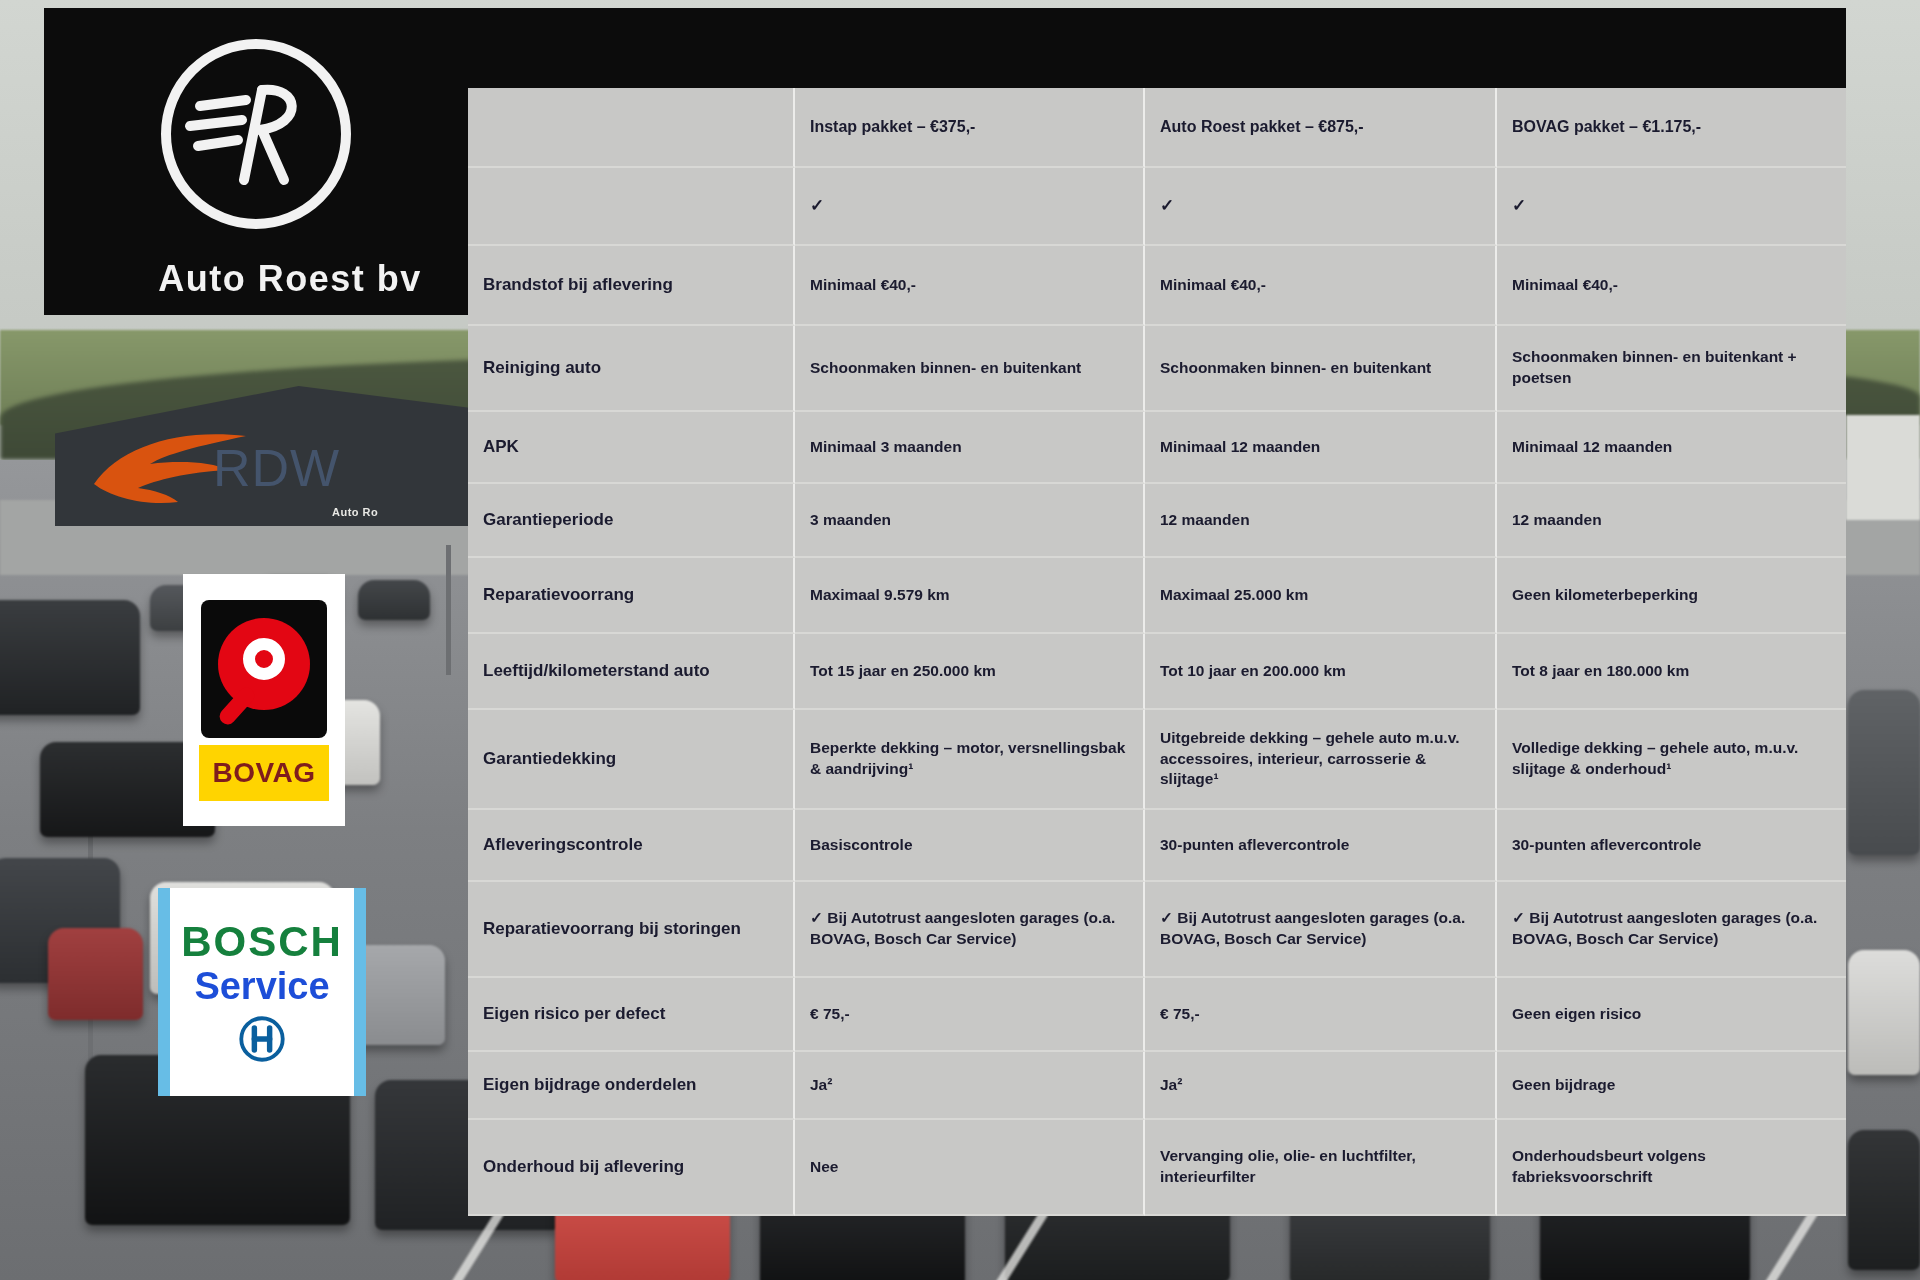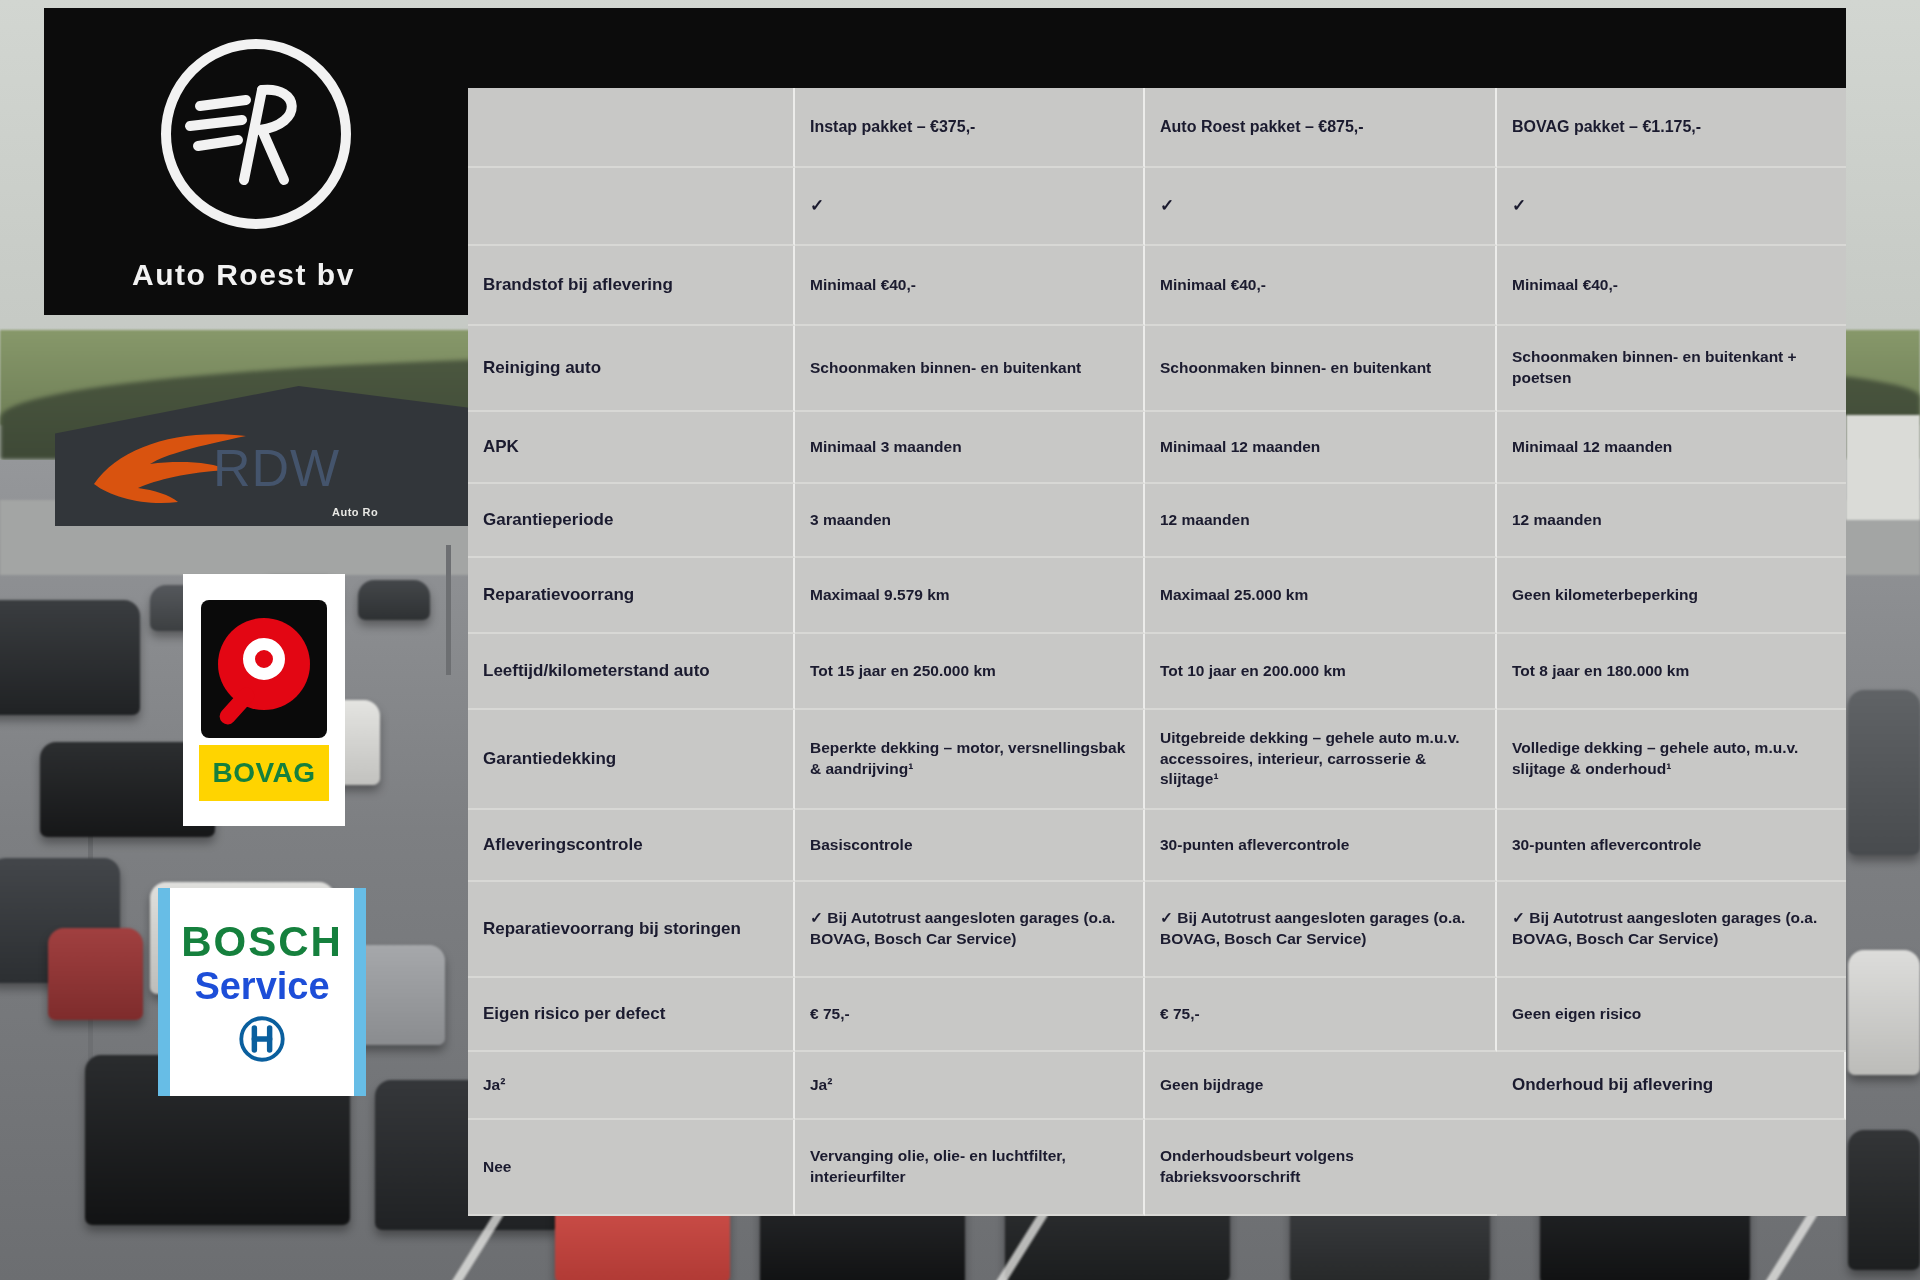--- a/index.html
+++ b/index.html
@@ -33,42 +33,42 @@
   .car { position:absolute; border-radius:16px 16px 7px 7px; filter:blur(1.2px);
          box-shadow:0 6px 10px rgba(0,0,0,.35); }
   .pole { position:absolute; width:5px; background:#6d6f72; filter:blur(.5px); }
   .stripe { position:absolute; height:9px; background:rgba(235,235,232,.75);
             transform:rotate(-58deg); filter:blur(1px); }
 
   
   .black-band { position:absolute; left:44px; top:8px; width:1802px; height:307px;
                 background:#0c0c0c; }
   .brand-logo { position:absolute; left:112px; top:26px; width:200px; height:200px; }
-  .brand-name { position:absolute; left:88px; top:250px; width:300px;
-                color:#f2f2f2; font-size:30px; font-weight:700; letter-spacing:1.5px; }
+  .brand-name { position:absolute; left:96px; top:250px; width:300px;
+                color:#f2f2f2; font-size:36px; font-weight:700; letter-spacing:1.5px;text-align:center; }
 
   
   .rdw { position:absolute; left:88px; top:420px; width:270px; height:115px; }
   .rdw-swoosh { position:absolute; left:0; top:2px; width:175px; height:105px; }
   .rdw-text { position:absolute; left:125px; top:18px; color:#44546c;
               font-size:52px; font-weight:400; letter-spacing:1px; }
 
   .bovag { position:absolute; left:183px; top:574px; width:162px; height:252px;
            background:#fff; display:flex; flex-direction:column; align-items:center;
            justify-content:center; gap:7px; }
   .bovag-emblem { position:relative; width:126px; height:138px; background:#0a0a0a;
                   border-radius:8px; overflow:hidden; }
   .bovag-disc { position:absolute; left:17px; top:18px; width:92px; height:92px;
                 border-radius:50%; background:#e30613; }
   .bovag-ring { position:absolute; left:42px; top:38px; width:42px; height:42px;
                 border-radius:50%; border:12px solid #fff; background:#e30613; }
   .bovag-handle { position:absolute; left:28px; top:84px; width:16px; height:44px;
                   background:#e30613; border-radius:8px; transform:rotate(42deg); }
   .bovag-band { width:130px; height:56px; background:#ffd400; display:flex;
-                align-items:center; justify-content:center; color:#15803d;
+                align-items:center; justify-content:center; color:#7f1d1d;
                 font-weight:800; font-size:28px; letter-spacing:.5px; }
 
   .bosch { position:absolute; left:158px; top:888px; width:208px; height:208px;
            background:#fff; display:flex; flex-direction:column; align-items:center;
            justify-content:center; gap:4px;
            border-left:12px solid #67bde6; border-right:12px solid #67bde6; }
   .bosch-word { color:#15803d; font-size:42px; font-weight:800; letter-spacing:2px;
                 line-height:1; }
   .bosch-service { color:#1d4ed8; font-size:38px; font-weight:700; line-height:1.05; }
   .bosch-symbol { width:48px; height:48px; margin-top:4px; }
@@ -227,20 +227,21 @@
   <div class="cell rlabel">Reparatievoorrang bij storingen</div>
   <div class="cell">✓ Bij Autotrust aangesloten garages (o.a. BOVAG, Bosch Car Service)</div>
   <div class="cell">✓ Bij Autotrust aangesloten garages (o.a. BOVAG, Bosch Car Service)</div>
   <div class="cell last">✓ Bij Autotrust aangesloten garages (o.a. BOVAG, Bosch Car Service)</div>
 
   <div class="cell rlabel">Eigen risico per defect</div>
   <div class="cell">€ 75,-</div>
   <div class="cell">€ 75,-</div>
   <div class="cell last">Geen eigen risico</div>
 
+  <div class="cell rlabel">Eigen bijdrage onderdelen</div>
   <div class="cell">Ja²</div>
   <div class="cell">Ja²</div>
   <div class="cell last">Geen bijdrage</div>
 
   <div class="cell rlabel">Onderhoud bij aflevering</div>
   <div class="cell">Nee</div>
   <div class="cell">Vervanging olie, olie- en luchtfilter, interieurfilter</div>
   <div class="cell last">Onderhoudsbeurt volgens fabrieksvoorschrift</div>
 </div>
 

